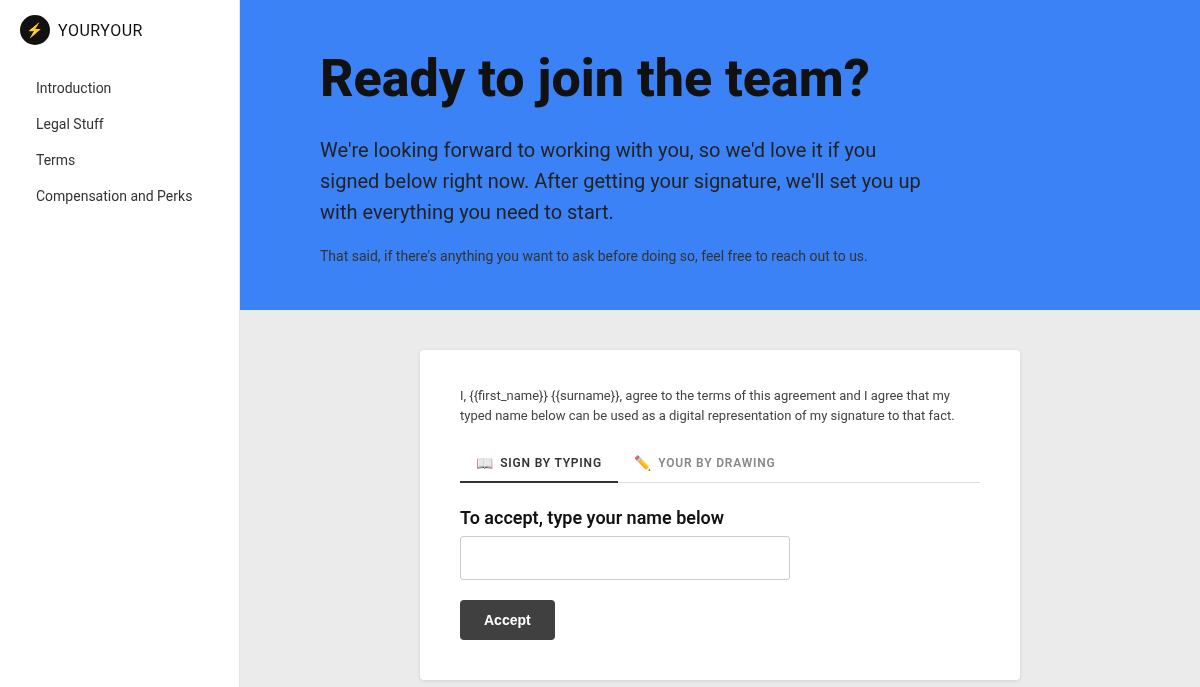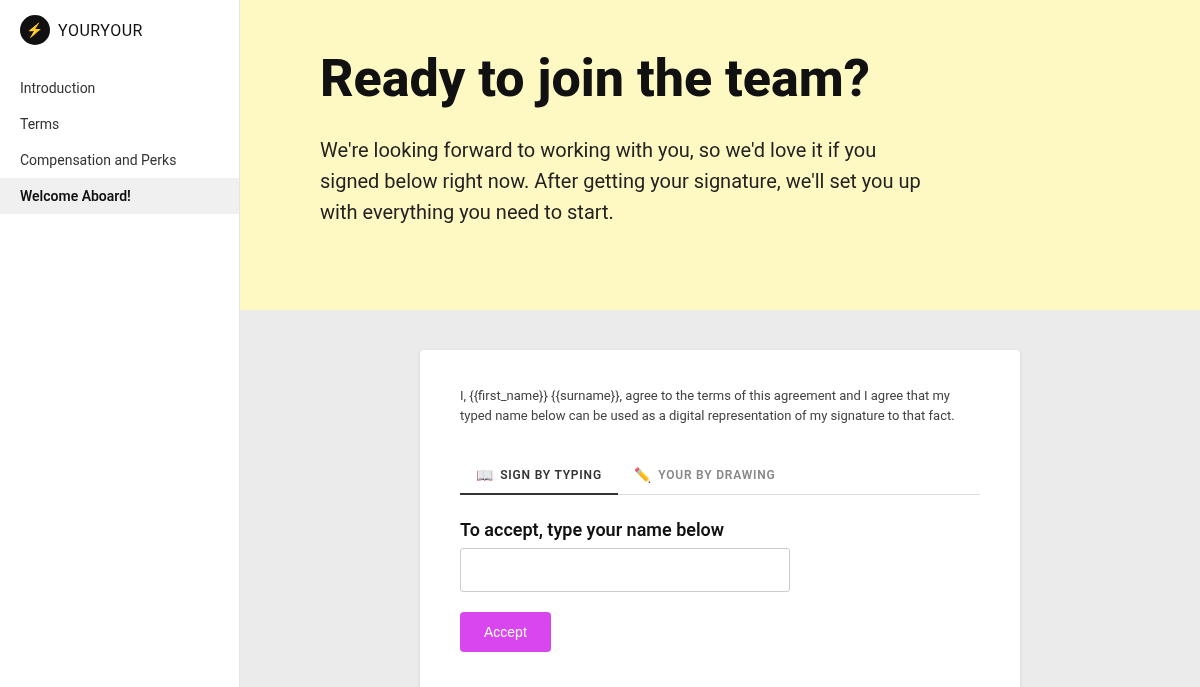--- a/index.html
+++ b/index.html
@@ -54,21 +54,21 @@
       color: #111;
       letter-spacing: 0.5px;
     }
 
     .logo-text span {
       font-weight: 400;
     }
 
     #nav-list {
       list-style: none;
-      padding: 10px 0;
+      padding: 10px 16px;
       flex: 1;
     }
 
     .nav-item {
       padding: 10px 20px;
       font-size: 14px;
       color: #333;
       cursor: pointer;
     }
 
@@ -82,21 +82,21 @@
     #main {
       flex: 1;
       display: flex;
       flex-direction: column;
       overflow-y: auto;
       background: #f0f0f0;
     }
 
     
     #hero {
-      background: #fef9c3;
+      background: #3b82f6;
       padding: 50px 80px 84px 80px;
       min-height: 310px;
     }
 
     #hero-title {
       font-size: 52px;
       font-weight: 800;
       color: #111;
       margin-bottom: 28px;
       line-height: 1.1;
@@ -131,21 +131,21 @@
       border-radius: 4px;
       padding: 36px 40px 40px 40px;
       width: 600px;
       box-shadow: 0 1px 4px rgba(0,0,0,0.1);
     }
 
     #agreement-text {
       font-size: 13px;
       color: #444;
       line-height: 1.5;
-      margin-bottom: 32px;
+      margin-bottom: 20px;
     }
 
     #tabs-row {
       display: flex;
       align-items: center;
       border-bottom: 1px solid #ddd;
       margin-bottom: 24px;
     }
 
     .sign-tab {
@@ -185,53 +185,54 @@
       border: 1px solid #ccc;
       border-radius: 3px;
       padding: 0 12px;
       font-size: 14px;
       outline: none;
       display: block;
       margin-bottom: 20px;
     }
 
     #accept-btn {
-      background: #d946ef;
+      background: #404040;
       color: white;
       border: none;
       border-radius: 4px;
       padding: 12px 24px;
       font-size: 14px;
-      font-weight: 400;
+      font-weight: 700;
       cursor: pointer;
     }
   </style>
 </head>
 <body>
 
 <aside id="sidebar">
   <div id="logo-area">
     <div class="logo-icon">⚡</div>
     <div class="logo-text">
       <span>YOUR</span><span>YOUR</span>
     </div>
   </div>
   <ul id="nav-list">
     <li class="nav-item">Introduction</li>
+    <li class="nav-item">Legal Stuff</li>
     <li class="nav-item">Terms</li>
     <li class="nav-item">Compensation and Perks</li>
-    <li class="nav-item active">Welcome Aboard!</li>
   </ul>
 </aside>
 
 <main id="main">
 
   <section id="hero">
     <h1 id="hero-title">Ready to join the team?</h1>
     <p id="hero-body">We're looking forward to working with you, so we'd love it if you signed below right now. After getting your signature, we'll set you up with everything you need to start.</p>
+    <p id="hero-sub">That said, if there's anything you want to ask before doing so, feel free to reach out to us.</p>
   </section>
 
   <div id="sign-section">
     <div id="sign-card">
       <p id="agreement-text">I, {{first_name}} {{surname}}, agree to the terms of this agreement and I agree that my typed name below can be used as a digital representation of my signature to that fact.</p>
 
       <div id="tabs-row">
         <div class="sign-tab active">
           <span class="tab-icon">📖</span>
           <span>SIGN BY TYPING</span>

